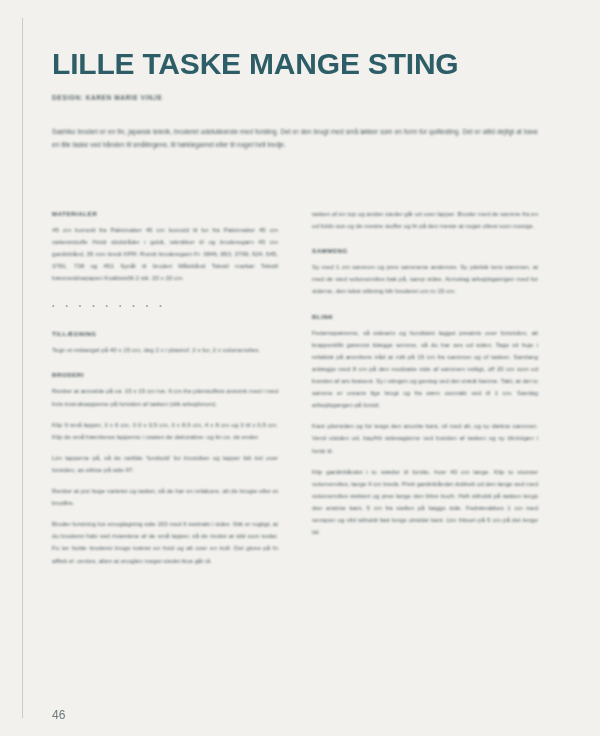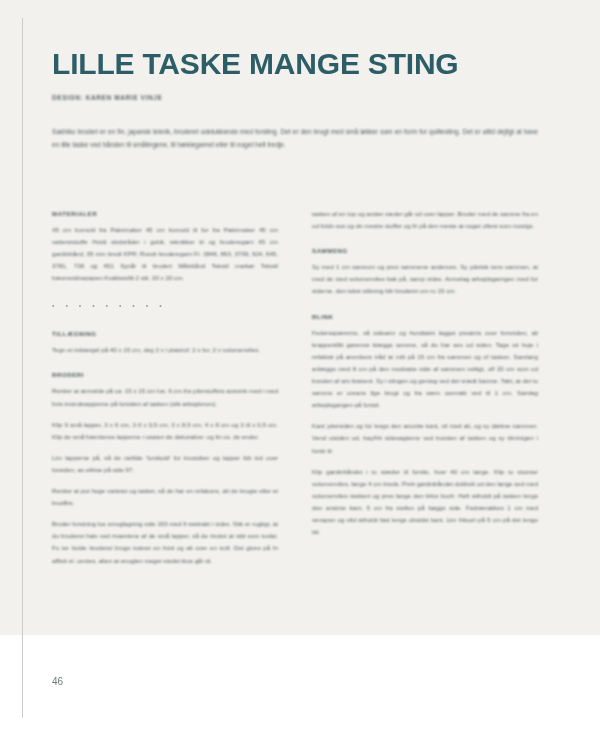--- a/index.html
+++ b/index.html
@@ -9,21 +9,21 @@
   body {
     width: 600px;
     height: 736px;
     background: #ffffff;
     font-family: "Liberation Sans", sans-serif;
     overflow: hidden;
   }
   .page {
     position: relative;
     width: 600px;
-    height: 635px;
+    height: 736px;
     background: #f2f1ed;
     box-sizing: border-box;
   }
   .page-inner {
     position: absolute;
     left: 22px;
     top: 18px;
     right: 22px;
     bottom: 18px;
     background: #f2f1ed;
@@ -100,22 +100,22 @@
   .dots {
     margin: 14px 0 16px 0;
     font-size: 7px;
     letter-spacing: 4.5px;
     color: #9aa4a6;
     filter: blur(0.7px);
   }
   .page-number {
     position: absolute;
     left: 52px;
-    top: 676px;
-    font-size: 10px;
+    top: 708px;
+    font-size: 12px;
     color: #6d7a7d;
   }
 </style>
 </head>
 <body>
 
 <div class="page">
   <div class="page-inner"></div>
   <div class="left-rule"></div>
 

